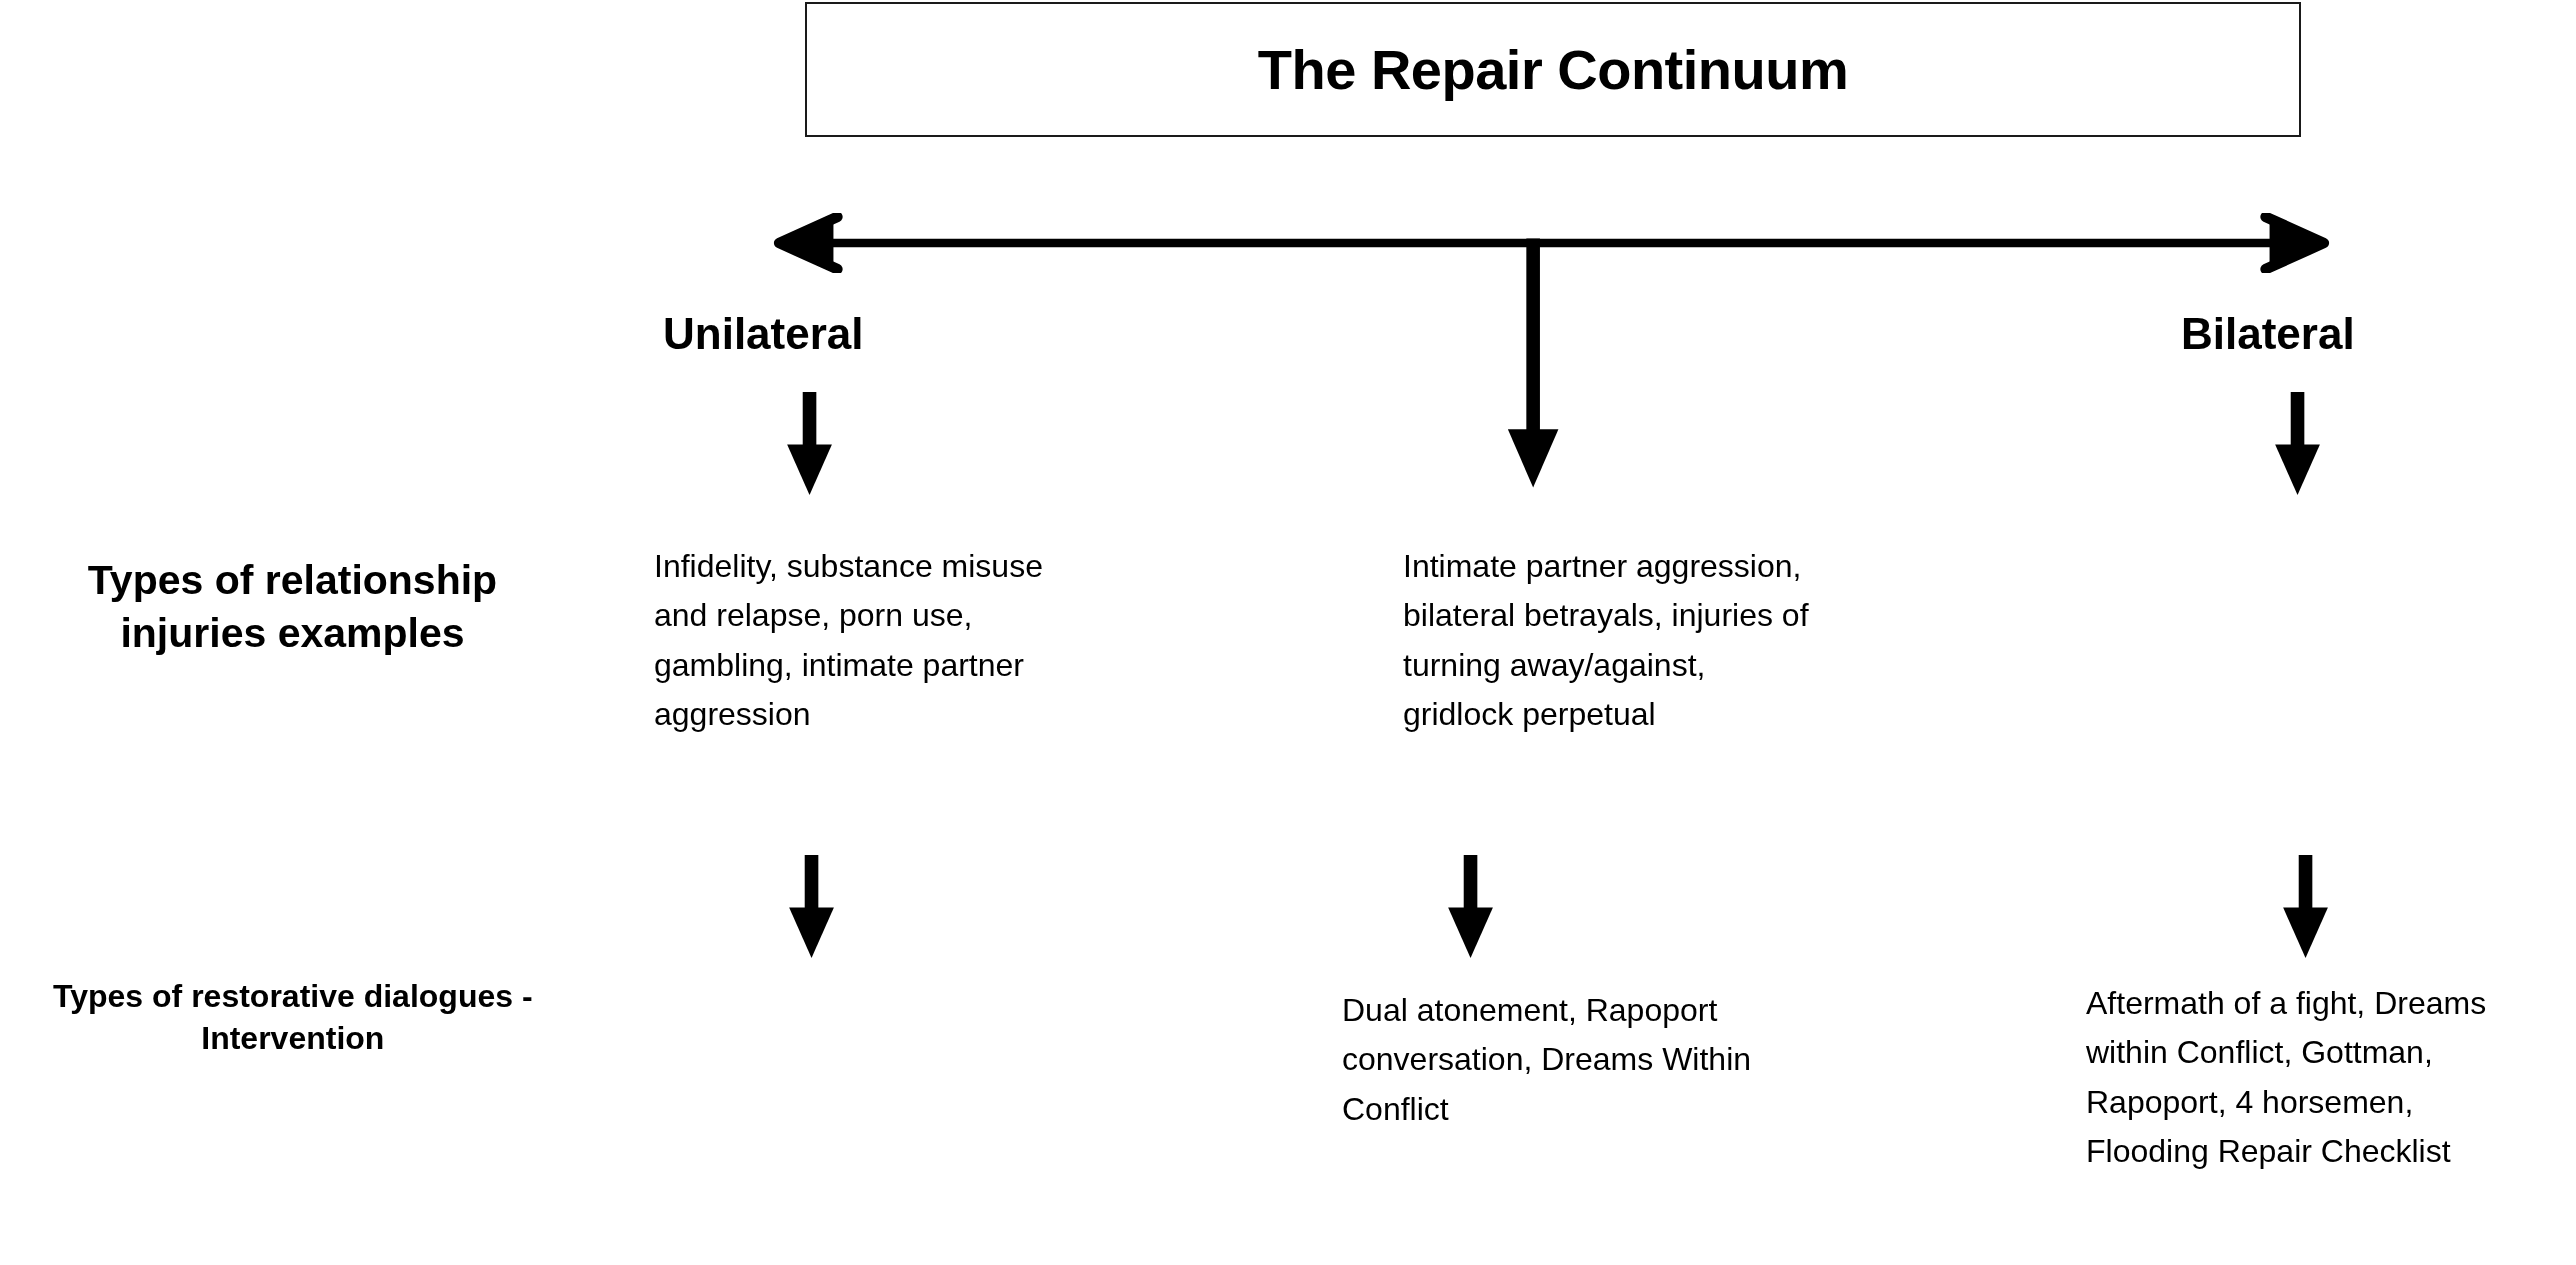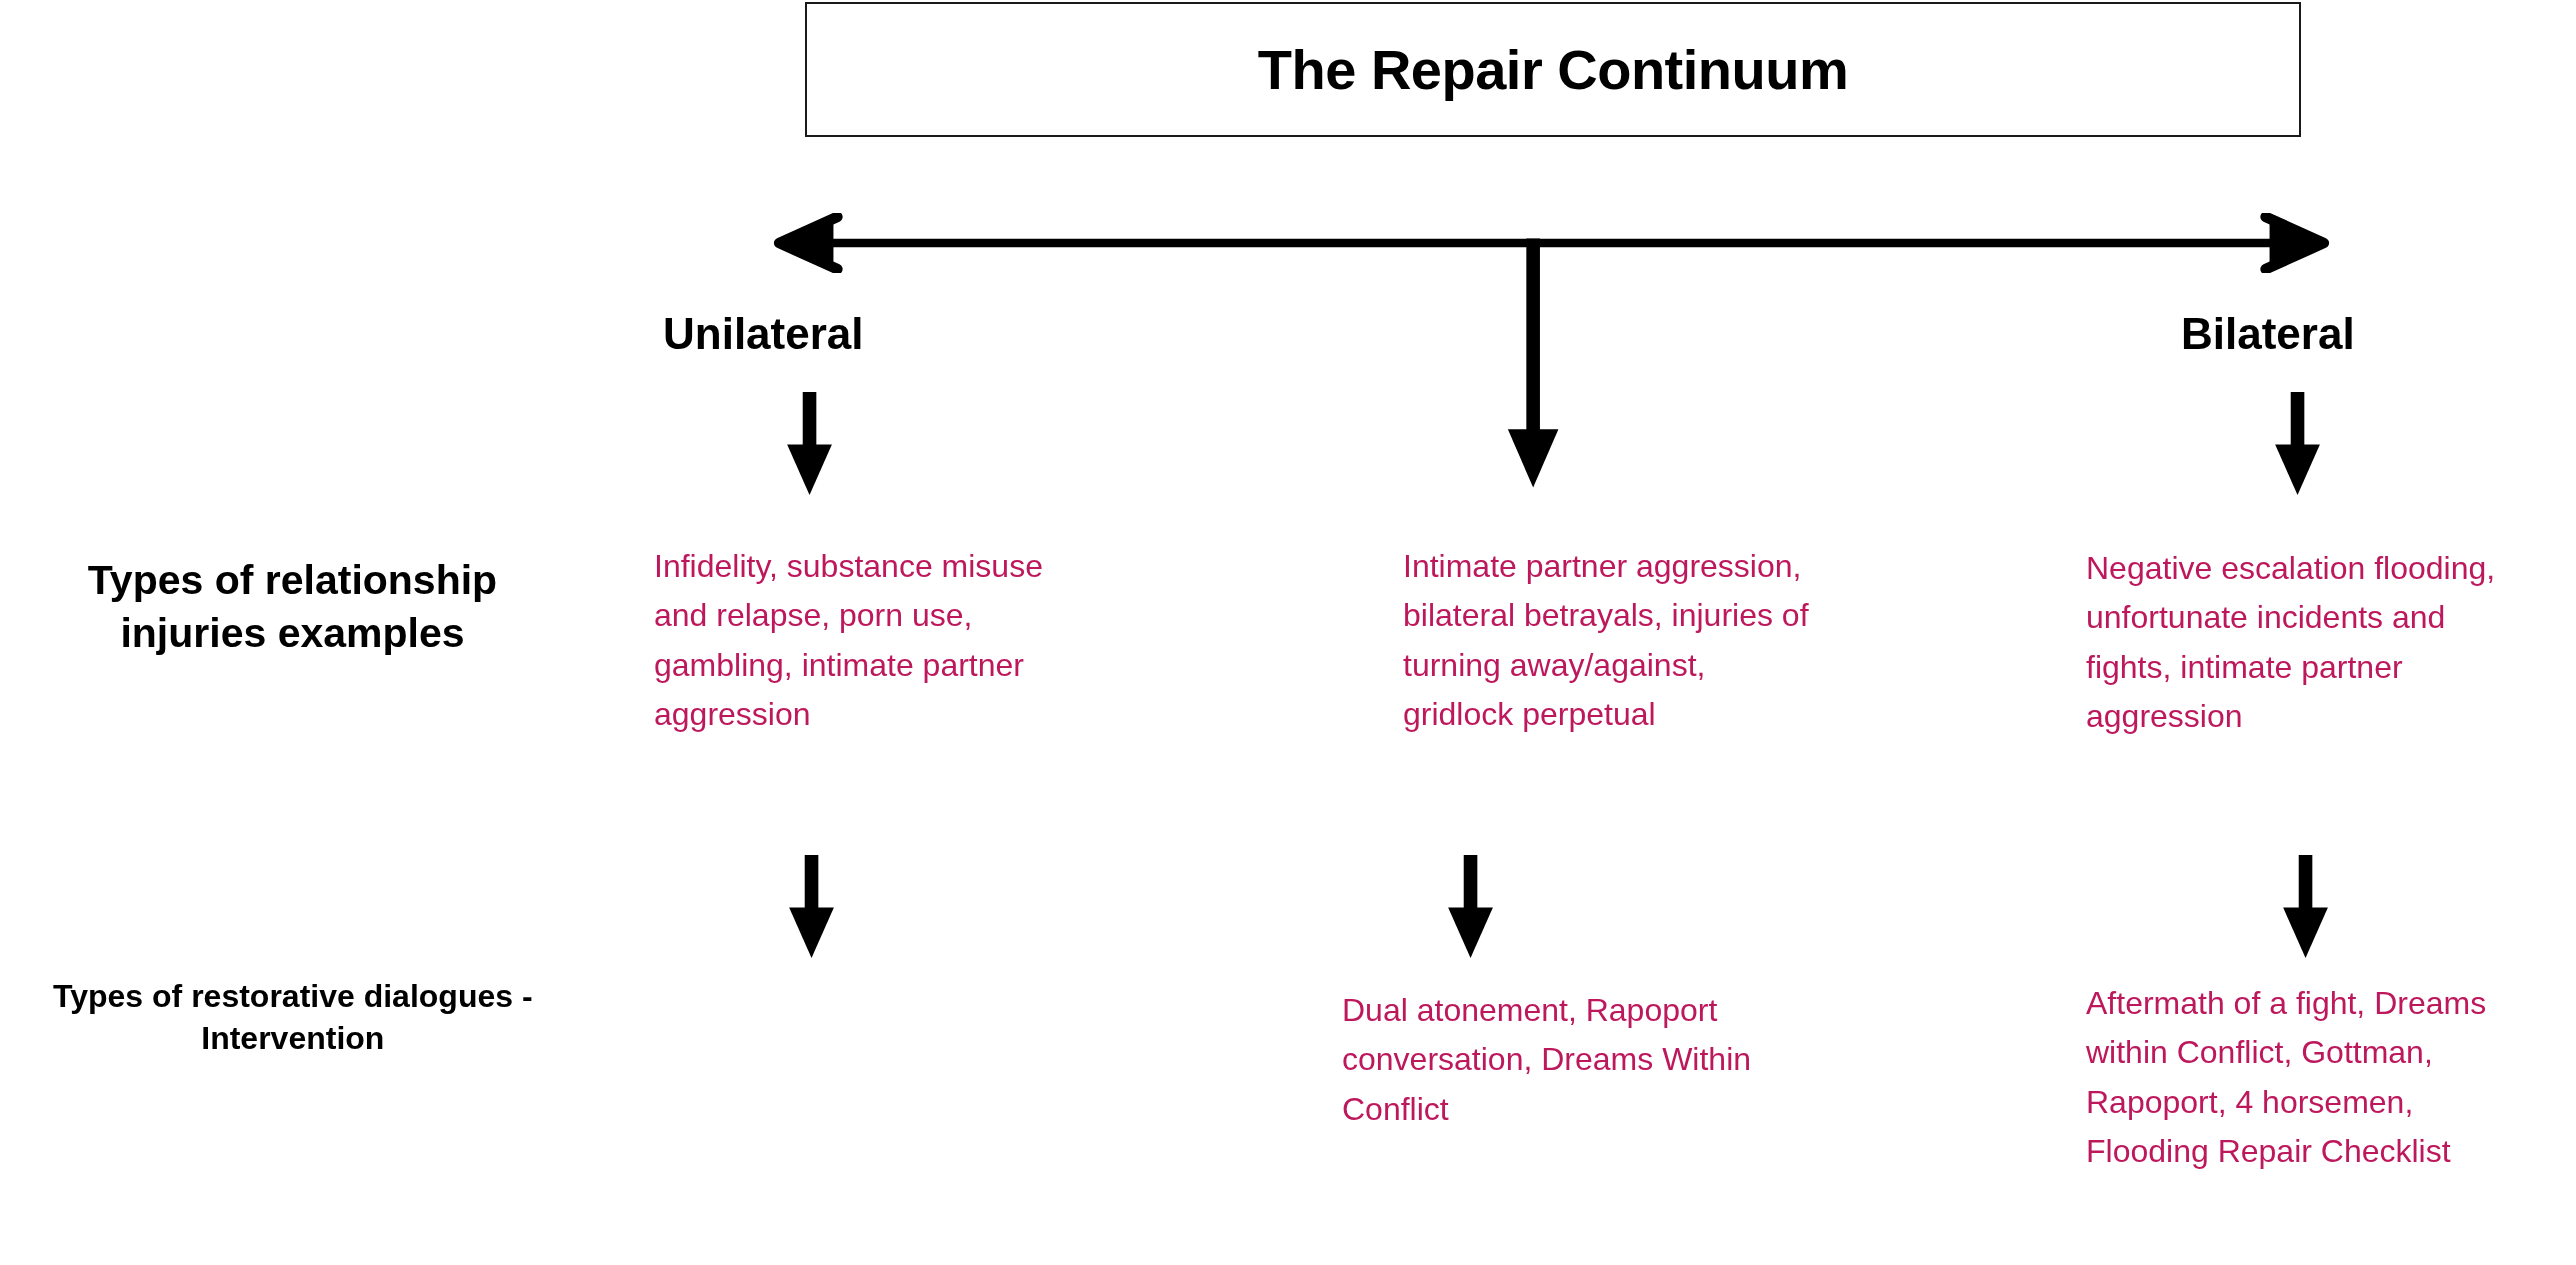--- a/index.html
+++ b/index.html
@@ -94,21 +94,21 @@
   .v-arrow {
     position: absolute;
   }
 
   
   .body-text {
     position: absolute;
     font-size: 32px;
     line-height: 1.54;
     text-align: left;
-    color: #be185d;
+    color: #000000;
     white-space: pre-line;
   }
   #examples-col-1 { left: 654px;  top: 542px; width: 390px; }
   #examples-col-2 { left: 1403px; top: 542px; width: 410px; }
   #examples-col-3 { left: 2086px; top: 544px; width: 420px; }
 
   #dialogues-col-1 { left: 654px;  top: 986px; width: 420px; }
   #dialogues-col-2 { left: 1342px; top: 986px; width: 459px; }
   #dialogues-col-3 { left: 2086px; top: 979px; width: 449px; }
 </style>
@@ -153,21 +153,20 @@
 
   <svg class="v-arrow" style="left:2269px; top:390px; width:59px; height:107px;" viewBox="0 0 60 110">
     <line x1="29" y1="2" x2="29" y2="68" stroke="#000000" stroke-width="14"></line>
     <polygon points="29,108 6,56 52,56" fill="#000000"></polygon>
   </svg>
 
   <div class="body-text" id="examples-col-1">Infidelity, substance misuse and relapse, porn use, gambling, intimate partner aggression</div>
 
   <div class="body-text" id="examples-col-2">Intimate partner aggression, bilateral betrayals, injuries of turning away/against, gridlock perpetual</div>
 
-  <div class="body-text" id="examples-col-3">Negative escalation flooding, unfortunate incidents and fights, intimate partner aggression</div>
 
   <svg class="v-arrow" style="left:783px; top:853px; width:59px; height:107px;" viewBox="0 0 60 110">
     <line x1="29" y1="2" x2="29" y2="68" stroke="#000000" stroke-width="14"></line>
     <polygon points="29,108 6,56 52,56" fill="#000000"></polygon>
   </svg>
 
   <svg class="v-arrow" style="left:1442px; top:853px; width:59px; height:107px;" viewBox="0 0 60 110">
     <line x1="29" y1="2" x2="29" y2="68" stroke="#000000" stroke-width="14"></line>
     <polygon points="29,108 6,56 52,56" fill="#000000"></polygon>
   </svg>

